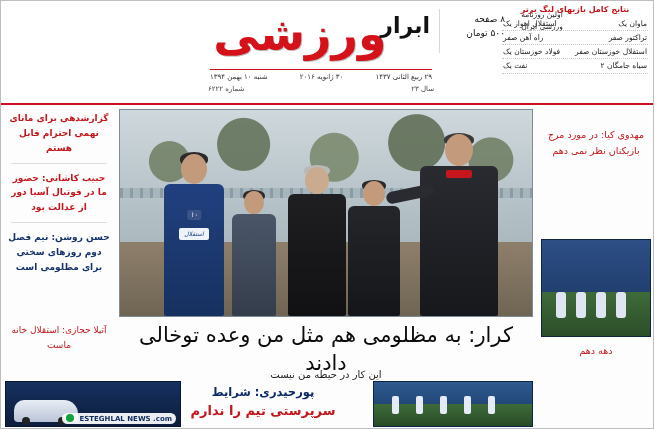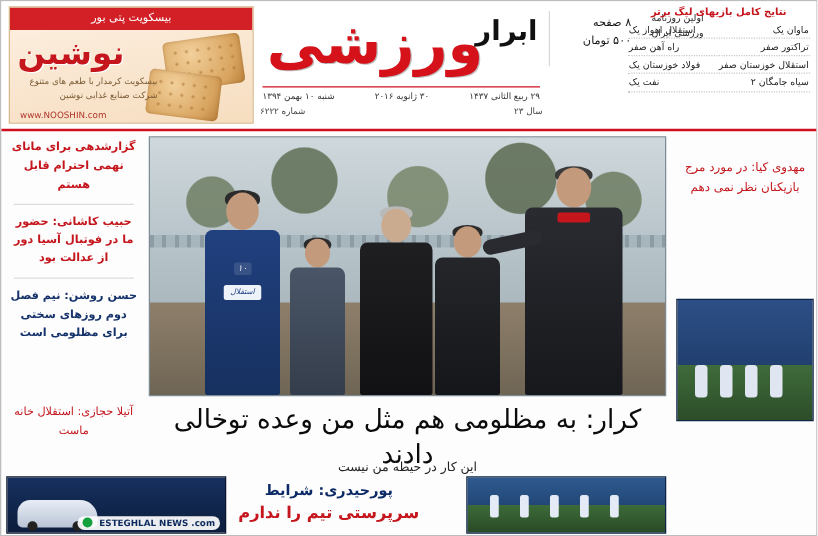--- a/index.html
+++ b/index.html
@@ -332,29 +332,20 @@
     font-size: 9px; color: #c4161c; text-align: center; line-height: 1.7;
   }
 </style>
 </head>
 <body>
 
 <div id="page">
 
   <div class="masthead">
 
-    <div class="ad-biscuit">
-      <div class="redbar">بیسکویت پتی بور</div>
-      <div class="cookie c1"></div>
-      <div class="cookie c2"></div>
-      <div class="brand">نوشین</div>
-      <div class="sub">بیسکویت کرمدار با طعم های متنوع
-شرکت صنایع غذایی نوشین</div>
-      <div class="siteline">www.NOOSHIN.com</div>
-    </div>
 
     <div class="logo-wrap">
       <div class="logo-varzeshi">ورزشی</div>
       <div class="logo-abrar">ابرار</div>
       <div class="logo-rule"></div>
       <div class="logo-meta">
         <span>۲۹ ربیع الثانی ۱۴۳۷</span>
         <span>۳۰ ژانویه ۲۰۱۶</span>
         <span>شنبه ۱۰ بهمن ۱۳۹۴</span>
       </div>
@@ -444,20 +435,21 @@
 
     <div class="col-right">
       <div class="right-top">مهدوی کیا: در مورد مرج بازیکنان نظر نمی دهم</div>
       <div class="right-photo">
         <div class="rp-pitch"></div>
         <div class="rp-fig" style="left:14px"></div>
         <div class="rp-fig" style="left:34px"></div>
         <div class="rp-fig" style="left:54px"></div>
         <div class="rp-fig" style="left:74px"></div>
       </div>
+      <div class="right-bottom">دهه دهم</div>
     </div>
 
     <div class="bottom-strip">
       <div class="bs-photo">
         <div class="car"></div>
         <div class="bs-badge">
           <span class="ball"></span>
           <span>ESTEGHLAL NEWS .com</span>
         </div>
       </div>

